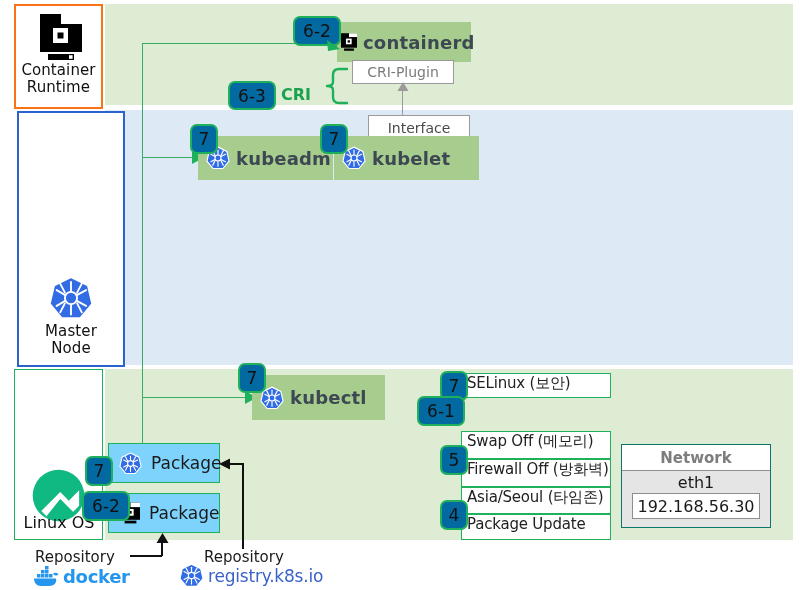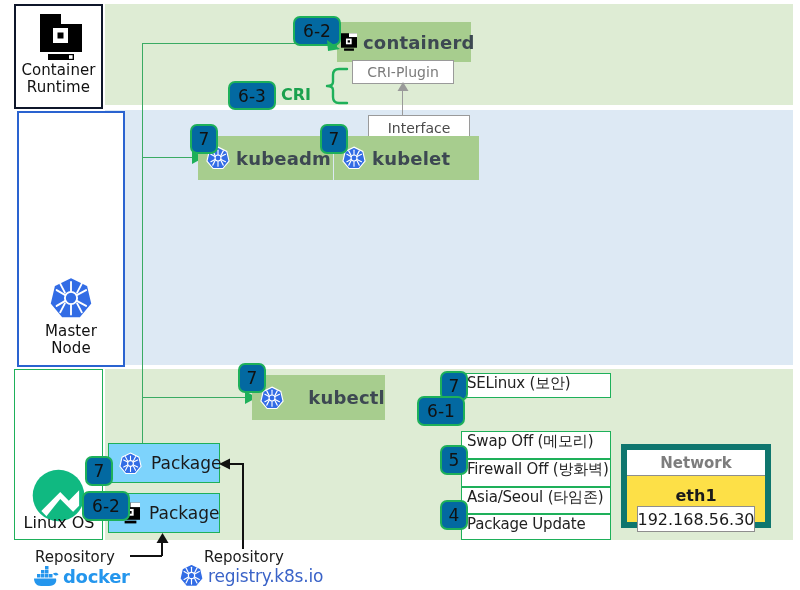--- a/index.html
+++ b/index.html
@@ -10,21 +10,21 @@
   }
   #stage{position:absolute;left:0;top:0;width:800px;height:590px;}
   .abs{position:absolute;box-sizing:border-box;}
 
   
   .band-green{background:#deecd4;}
   .band-blue{background:#dde9f4;}
 
   
   .panel-runtime{
-    border:2px solid #0f172a;background:#ffffff;
+    border:2px solid #f97316;background:#ffffff;
     display:flex;flex-direction:column;align-items:center;justify-content:flex-start;
   }
   .panel-master{
     border:2px solid #2a63d0;background:#ffffff;
     display:flex;flex-direction:column;align-items:center;justify-content:flex-end;
   }
   .panel-caption{
     font-size:15px;color:#111;line-height:1.12;text-align:center;letter-spacing:.1px;
   }
 
@@ -59,29 +59,29 @@
   }
 
   
   .pkg{
     background:#7dd3fc;border:1.5px solid #1eb05a;
     display:flex;align-items:center;font-size:17px;color:#1a1a1a;
   }
   .pkg .lbl{margin-left:9px;}
 
   
-  .netbox{background:#fde047;border:6px solid #0f766e;}
+  .netbox{background:#e5e5e5;border:1px solid #0f766e;}
   .net-title{
     background:#ffffff;border-bottom:1px solid #8e8e8e;
     display:flex;align-items:center;justify-content:center;
     font-size:15px;color:#7d7d7d;font-weight:bold;
   }
   .net-if{
     display:flex;align-items:center;justify-content:center;
-    font-size:16px;color:#1a1a1a;font-weight:bold;margin-top:8px;
+    font-size:16px;color:#1a1a1a;font-weight:normal;
   }
   .net-ip{
     background:#ffffff;border:1px solid #8e8e8e;
     display:flex;align-items:center;justify-content:center;
     font-size:16px;color:#1a1a1a;
   }
 
   
   .cri-label{font-size:16px;color:#1aa14e;font-weight:bold;}
   .repo-label{font-size:15px;color:#1a1a1a;}
@@ -259,21 +259,21 @@
             <line x1="40" y1="25" x2="46" y2="13"></line>
           <line x1="24" y1="25" x2="18" y2="13"></line>
             <line x1="40" y1="39" x2="46" y2="51"></line>
         </g>
       </svg>
     </span>
     <span class="lbl">kubelet</span>
   </div>
   <div class="abs badge" style="left:320px;top:124px;width:28px;height:30px;">7</div>
 
-  <div class="abs tile" style="left:252px;top:375px;width:133px;height:45px;padding-left:8px;justify-content:space-between;">
+  <div class="abs tile" style="left:252px;top:375px;width:133px;height:45px;padding-left:8px;">
     <span>
       <svg width="24" height="24" viewBox="0 0 64 64">
         <polygon points="32,3 55.5,14.5 61.5,40 45,60 19,60 2.5,40 8.5,14.5" fill="#326ce5" stroke="#ffffff" stroke-width="3"></polygon>
         <g fill="none" stroke="#ffffff" stroke-width="3" stroke-linecap="round">
           <circle cx="32" cy="32" r="8"></circle>
           <line x1="32" y1="11" x2="32" y2="23"></line>
             <line x1="32" y1="41" x2="32" y2="54"></line>
           <line x1="13" y1="22" x2="24" y2="28"></line>
             <line x1="40" y1="36" x2="52" y2="42"></line>
           <line x1="13" y1="42" x2="24" y2="36"></line>

